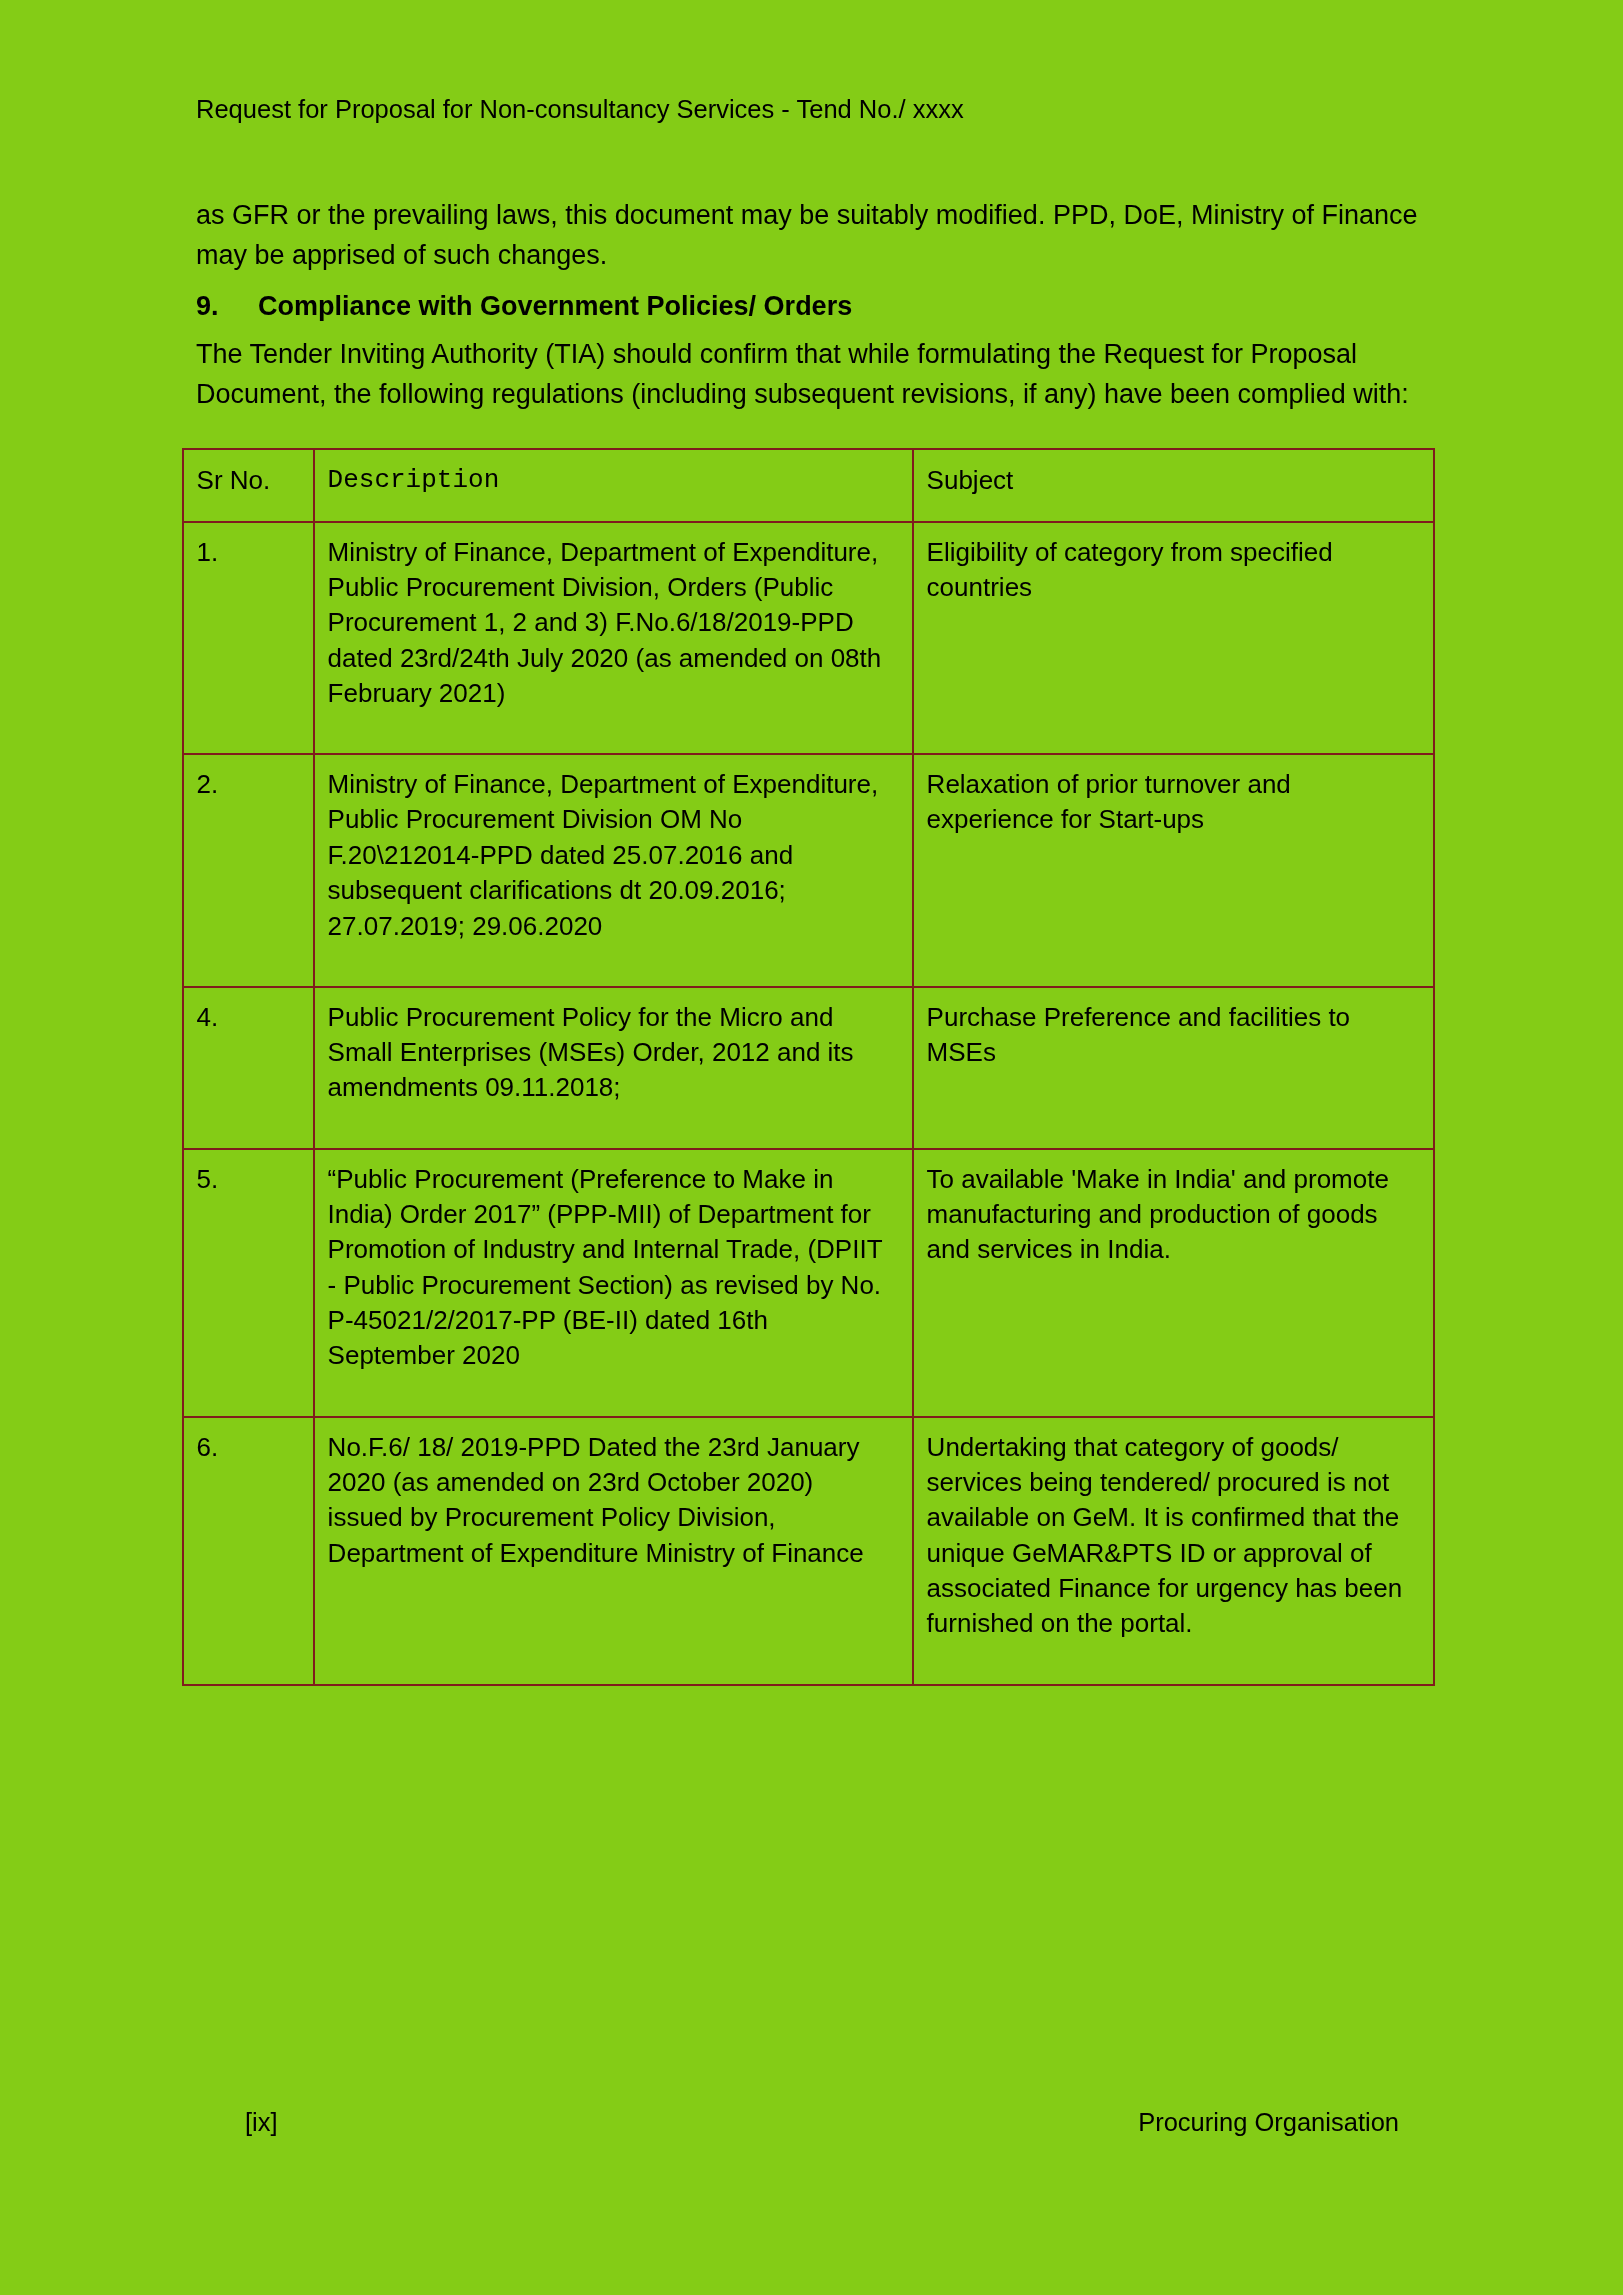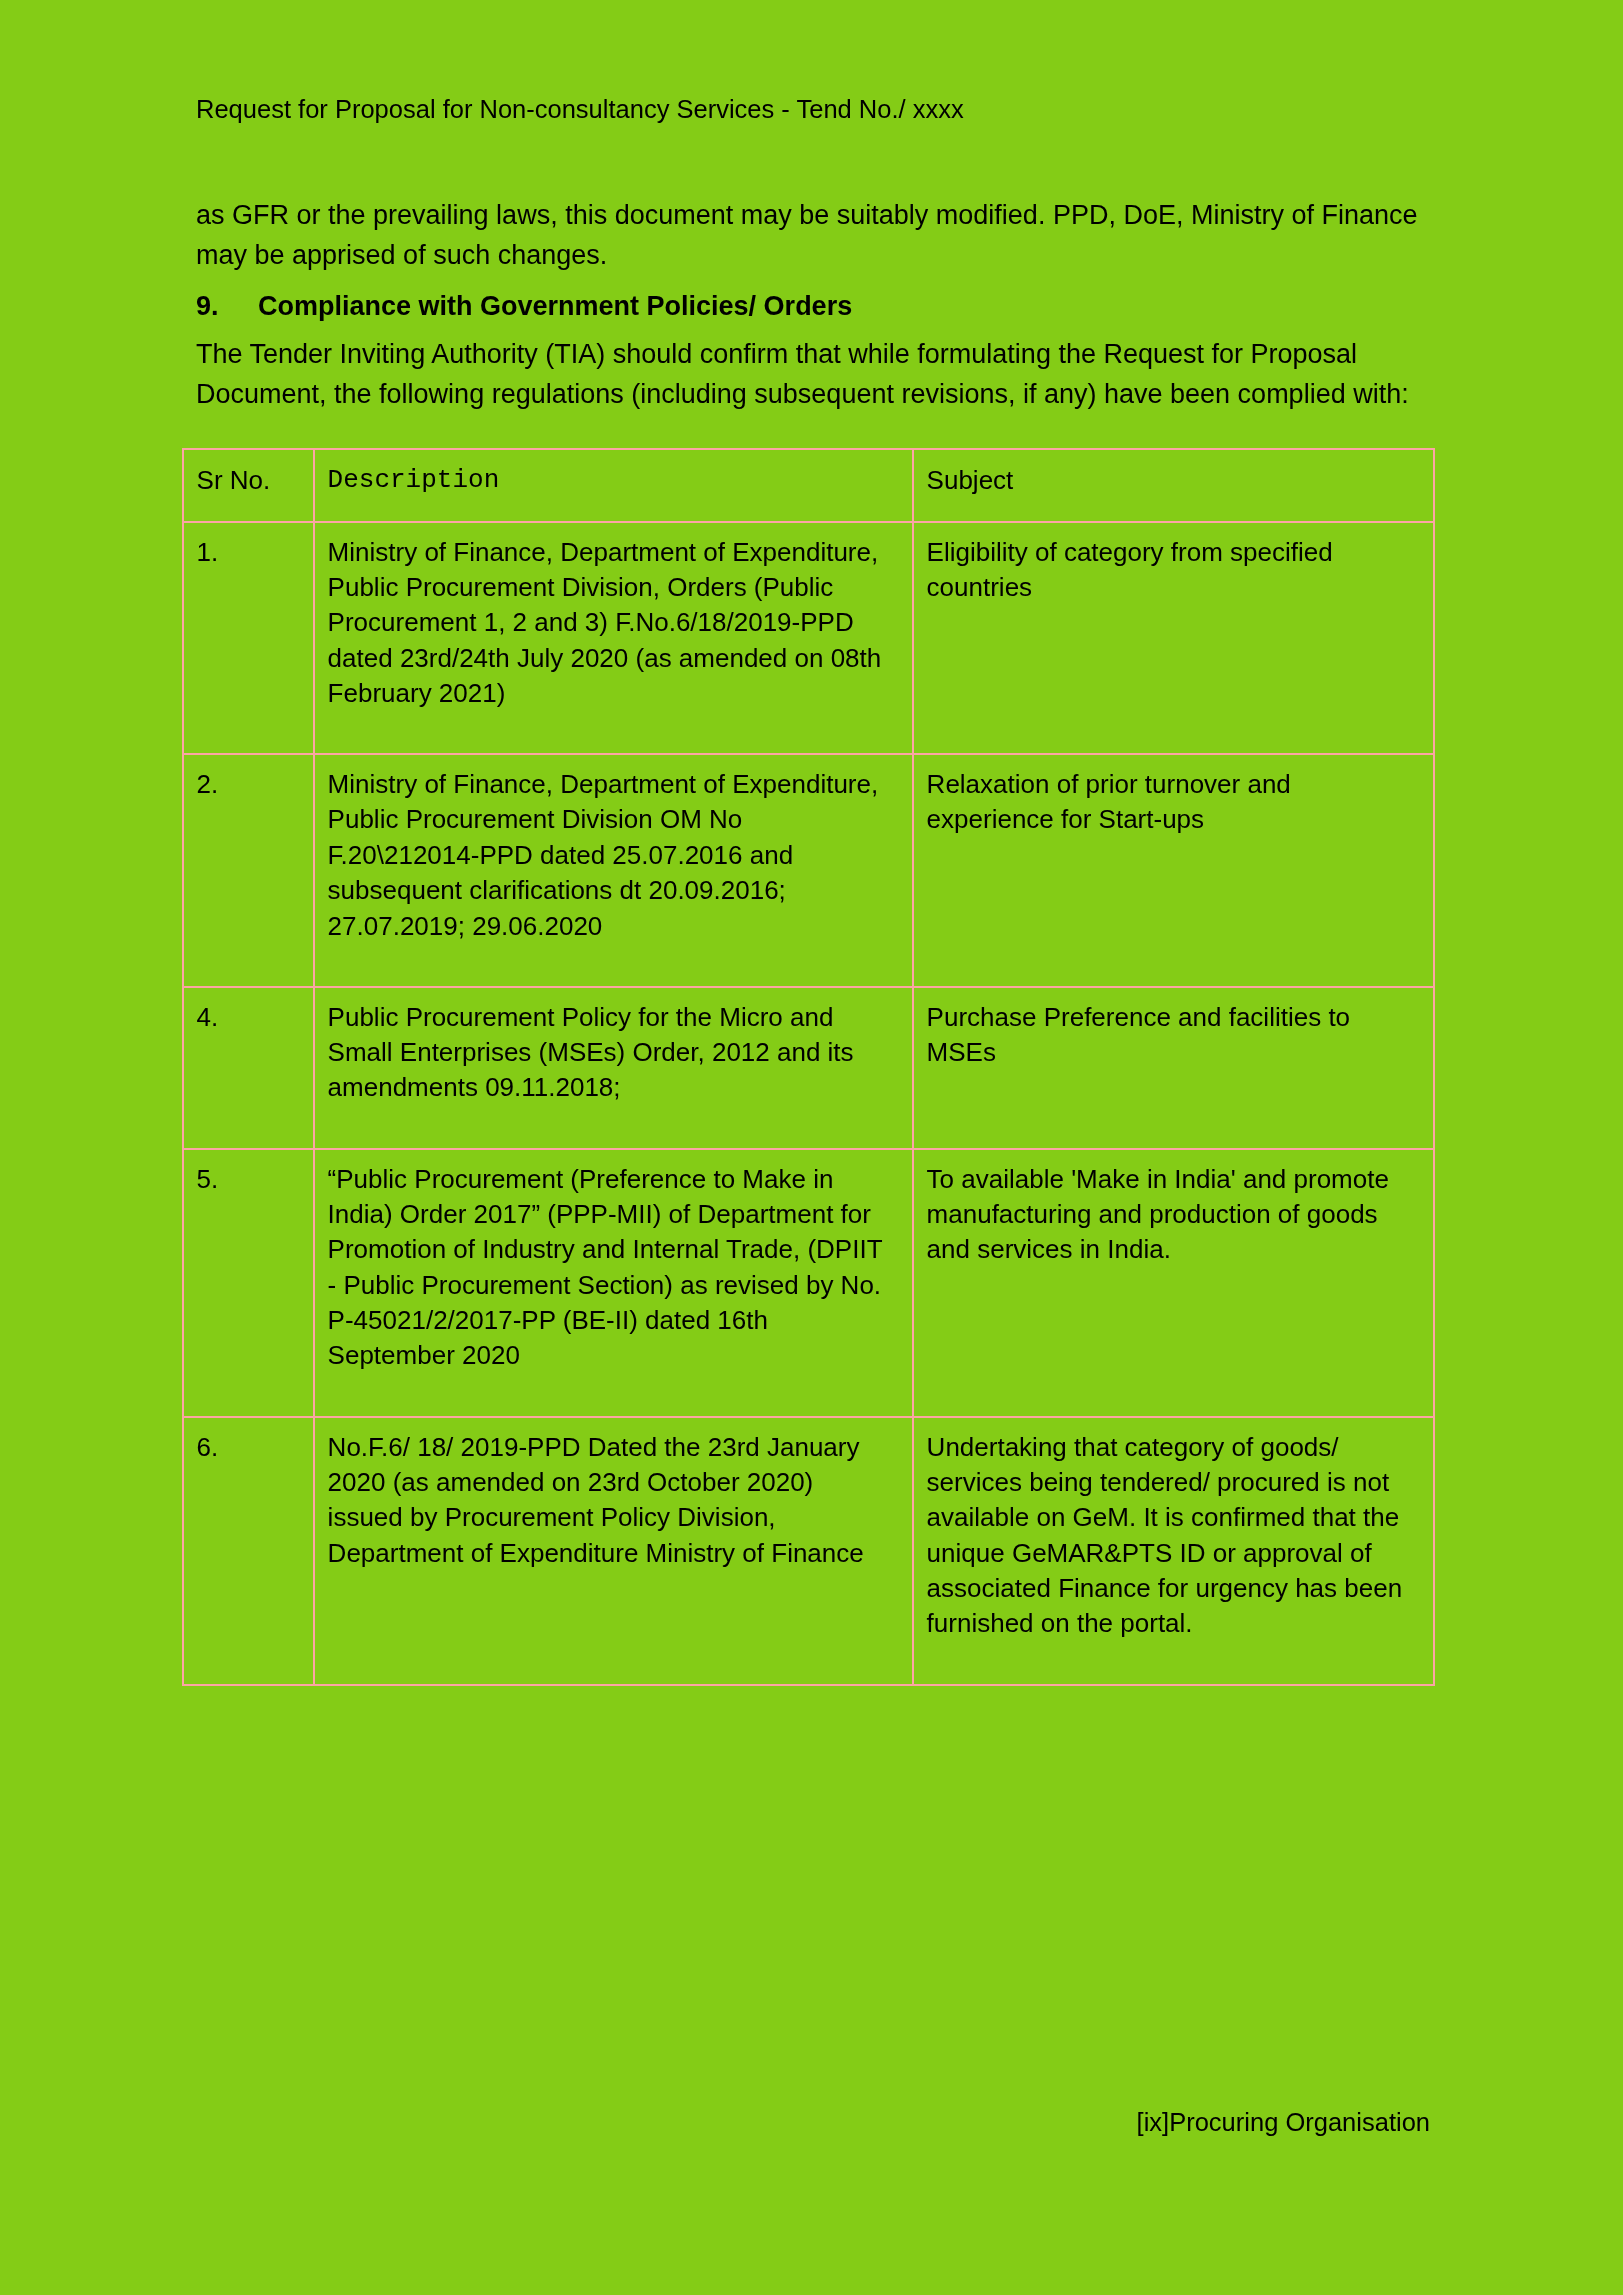--- a/index.html
+++ b/index.html
@@ -50,41 +50,41 @@
     margin-top: 34px;
     margin-left: -14.4px;
     width: 1251px;
     border-collapse: collapse;
     table-layout: fixed;
     font-size: 26px;
     line-height: 1.36;
   }
   .compliance-table th,
   .compliance-table td {
-    border: 2px solid #fca5a5;
+    border: 2px solid #7f1d1d;
     vertical-align: top;
     text-align: left;
     font-weight: normal;
   }
   .compliance-table thead th {
     padding: 13px 14.4px 22px 13px;
   }
   .compliance-table tbody td {
     padding: 11.8px 17px 42px 13px;
   }
   .col-sr   { width: 131px; }
   .col-desc { width: 599px; font-family: Liberation Mono, monospace; }
   .col-subj { width: 521px; }
   .doc-footer {
     position: absolute;
     top: 2108px;
     left: 196px;
-    right: 193px;
+    right: 224px;
     display: flex;
-    justify-content: flex-end;
+    justify-content: space-between;
     align-items: baseline;
     font-size: 25.5px;
   }
   .footer-left { margin-left: 49px; }
 </style>
 </head>
 <body>
 
 <div class="page">
 

